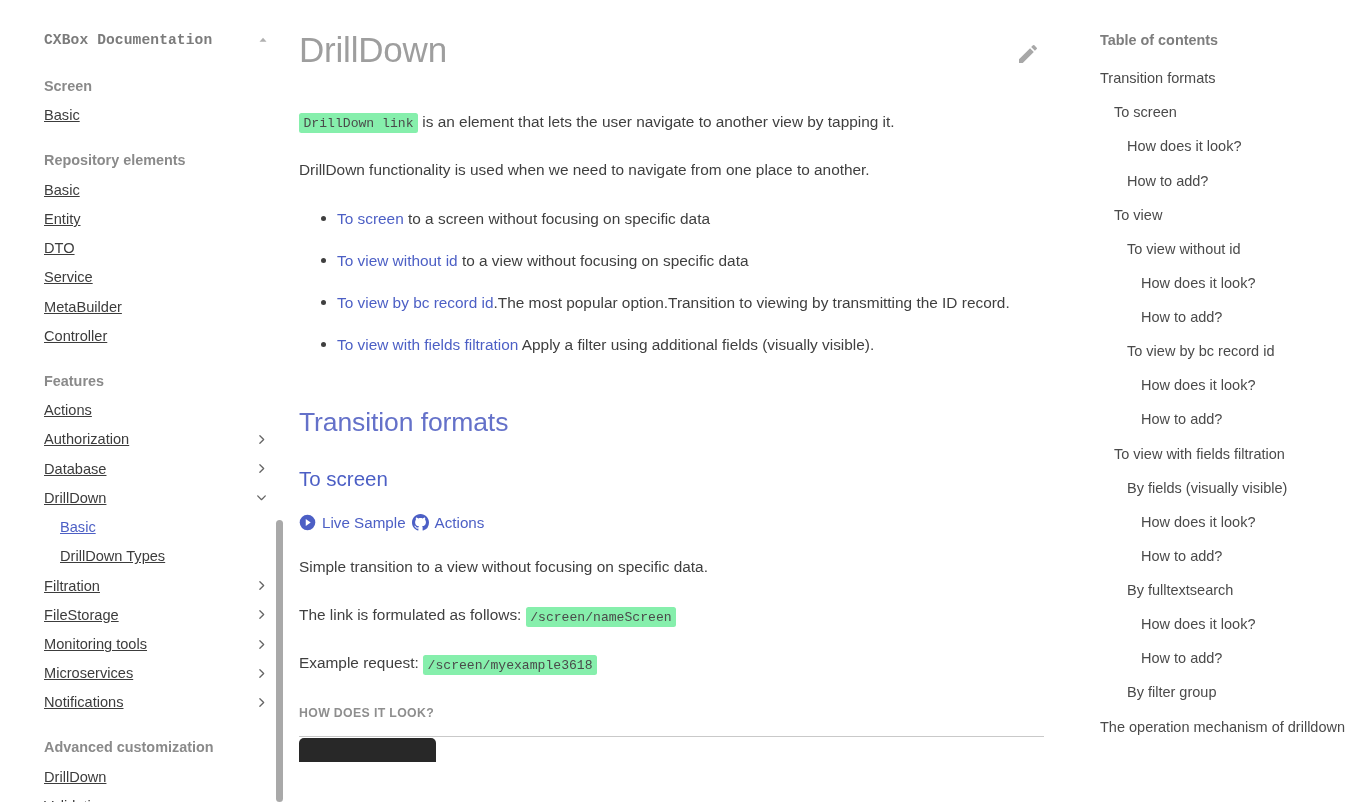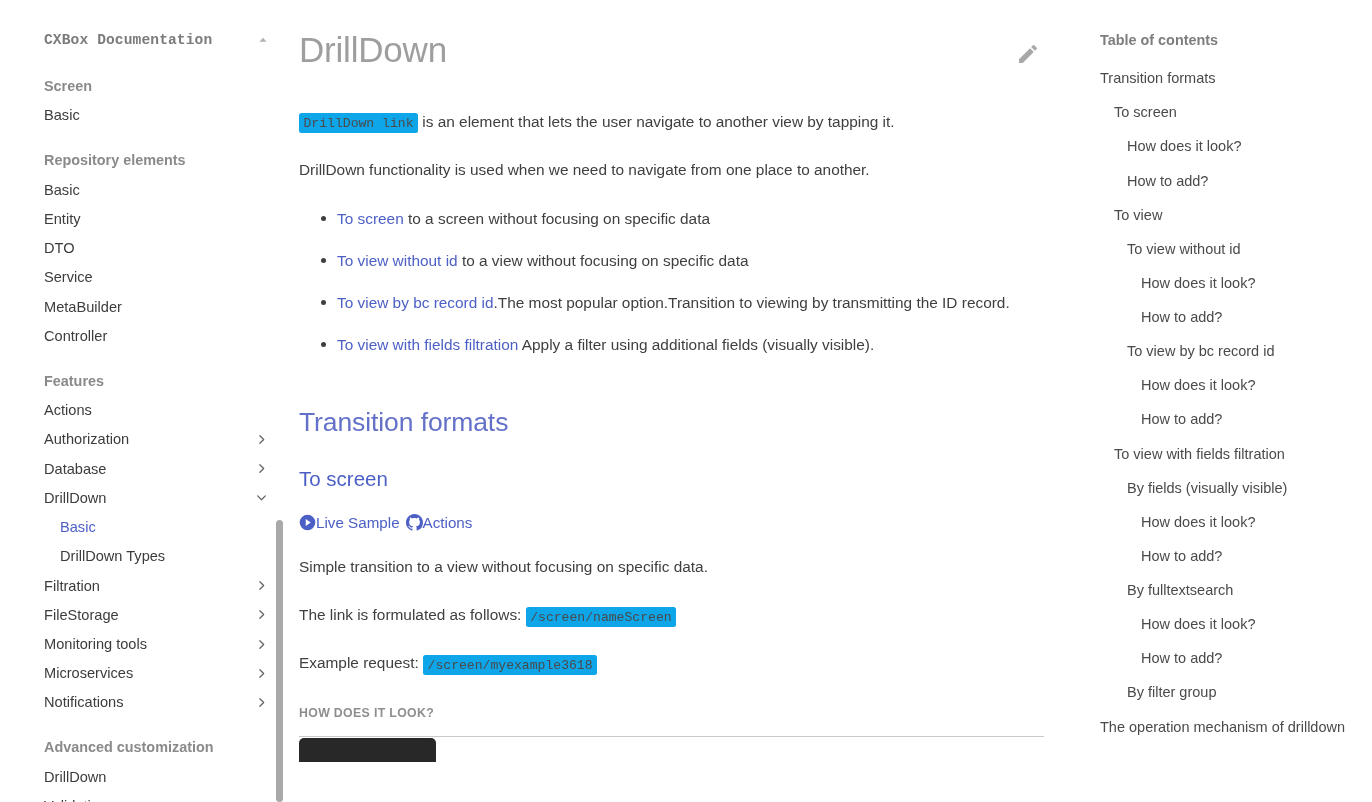--- a/index.html
+++ b/index.html
@@ -62,21 +62,21 @@
   .nav-item {
     display: flex;
     align-items: center;
     justify-content: space-between;
     font-size: 14.6px;
     color: #3c3c3c;
     padding: 5.5px 0;
     line-height: 1.25;
     cursor: pointer;
   }
-  .nav-item .label { white-space: nowrap; }
+  .nav-item .label { white-space: nowrap; text-decoration: underline; }
   .nav-item.sub { padding-left: 16px; }
   .nav-item.active .label { color: #4c5fc5; }
   .chev {
     width: 13px; height: 13px;
     flex: 0 0 13px;
     margin-right: 2px;
     opacity: .85;
   }
   .chev svg { display: block; }
 
@@ -128,21 +128,21 @@
 
   p.body {
     font-size: 15.4px;
     color: #3f3f3f;
     line-height: 1.62;
     margin: 0 0 23px 5px;
   }
   code.inline {
     font-family: "Liberation Mono", "DejaVu Sans Mono", monospace;
     font-size: 13.1px;
-    background: #0ea5e9;
+    background: #86efac;
     color: #4a4a4a;
     padding: 2.5px 4.5px;
     border-radius: 2.5px;
     white-space: nowrap;
   }
   ul.bullets {
     margin: 0 0 26px 0;
     padding-left: 27px;
     list-style: none;
   }
@@ -183,20 +183,21 @@
   .link-row {
     display: flex;
     align-items: center;
     gap: 6px;
     margin: 0 0 24px 5px;
     font-size: 15.2px;
   }
   .link-row .lnk {
     display: inline-flex;
     align-items: flex-end;
+    gap: 6px;
     color: #4c5fc5;
     text-decoration: none;
     cursor: pointer;
   }
   .link-row .ico { width: 17px; height: 17px; display:block; flex: 0 0 17px; }
   .link-row .ico svg { display: block; }
 
   h4.minihead {
     font-size: 12.3px;
     font-weight: bold;

